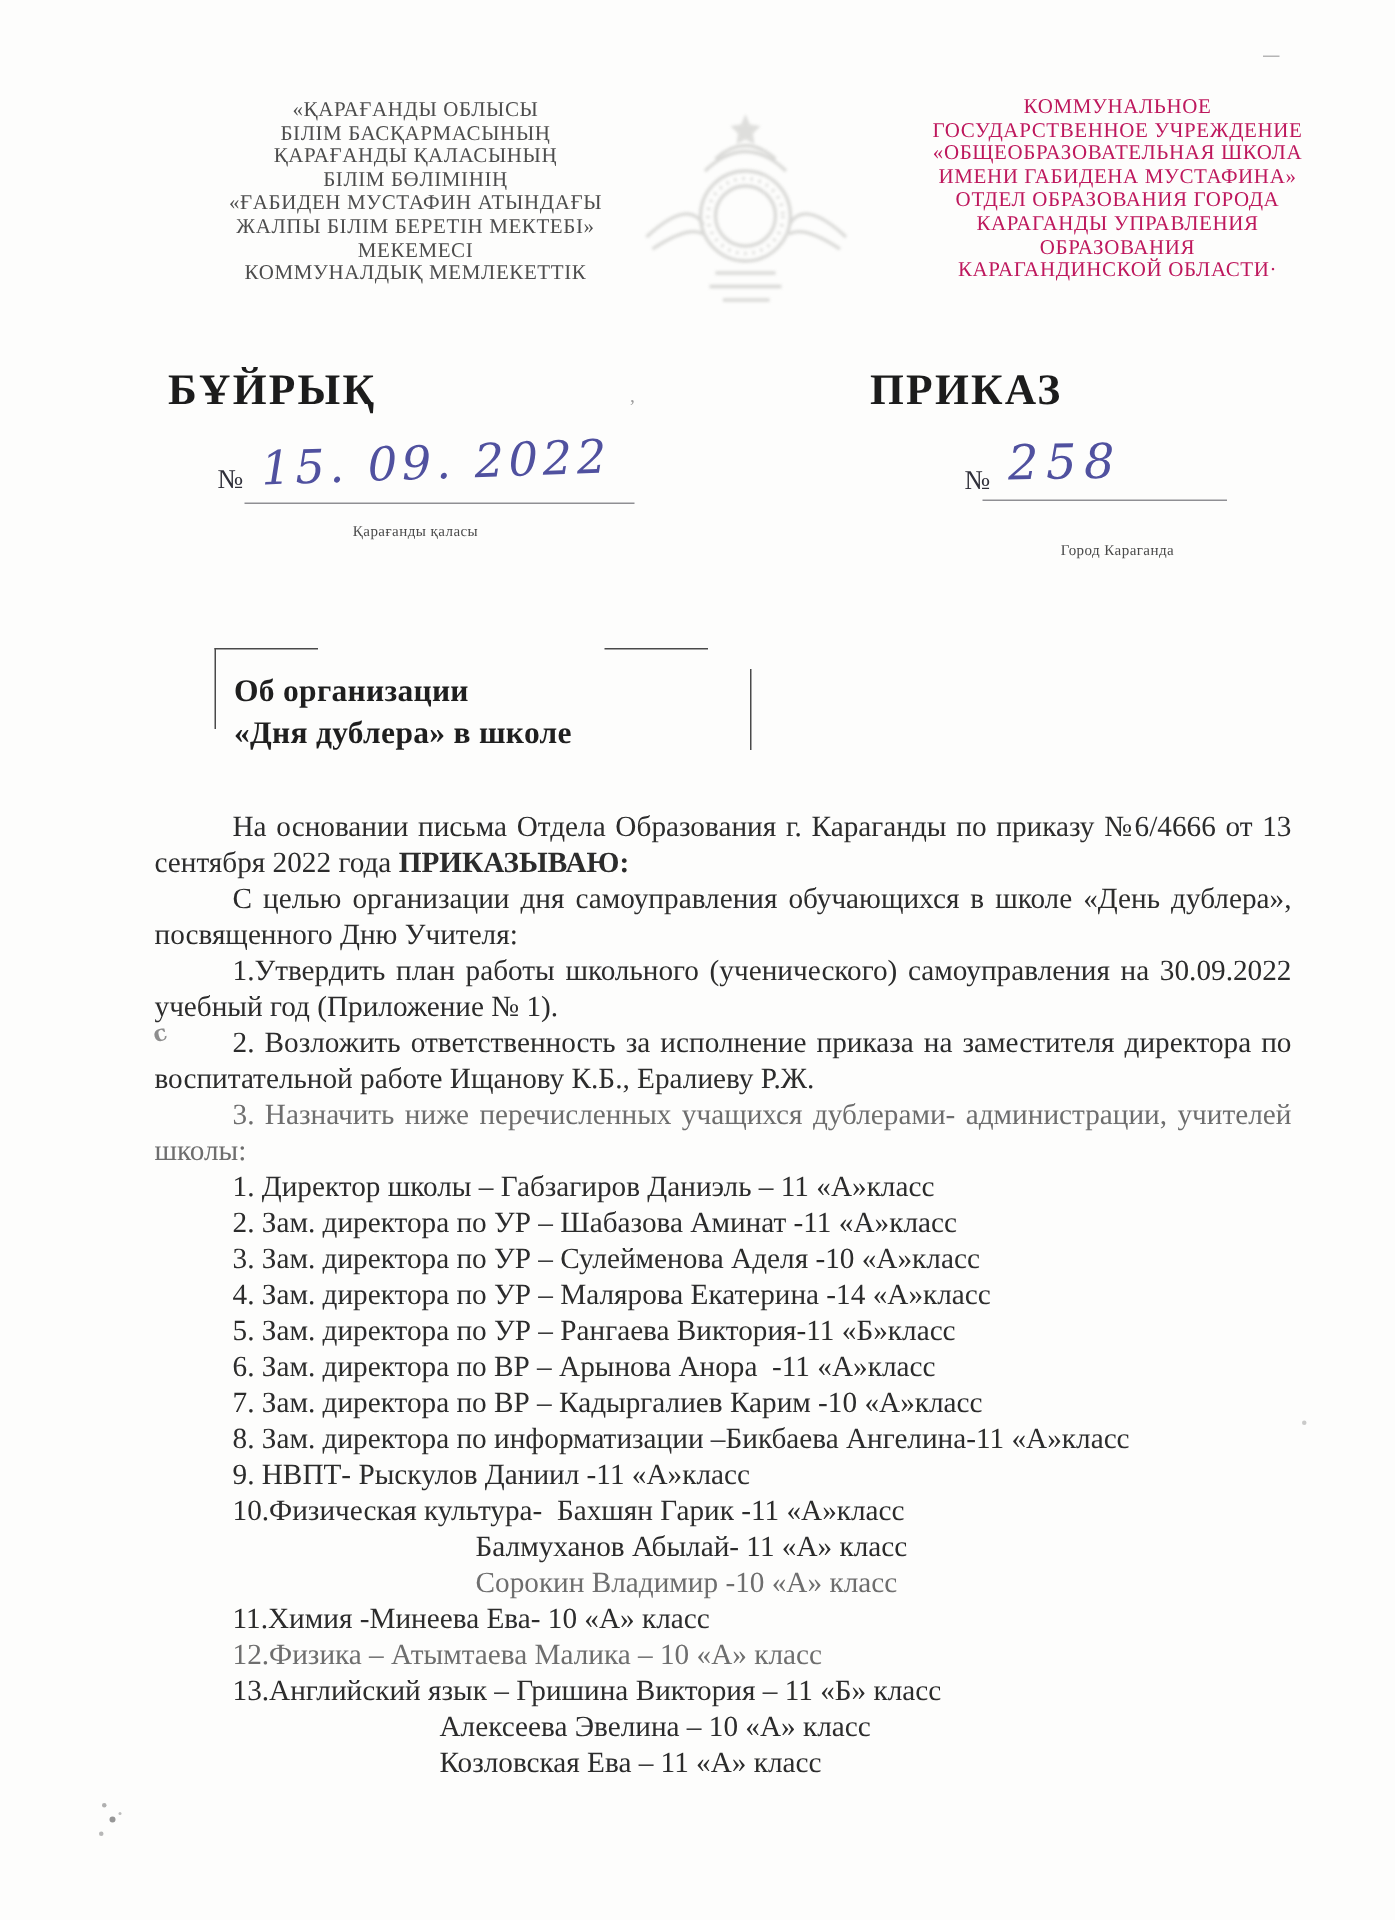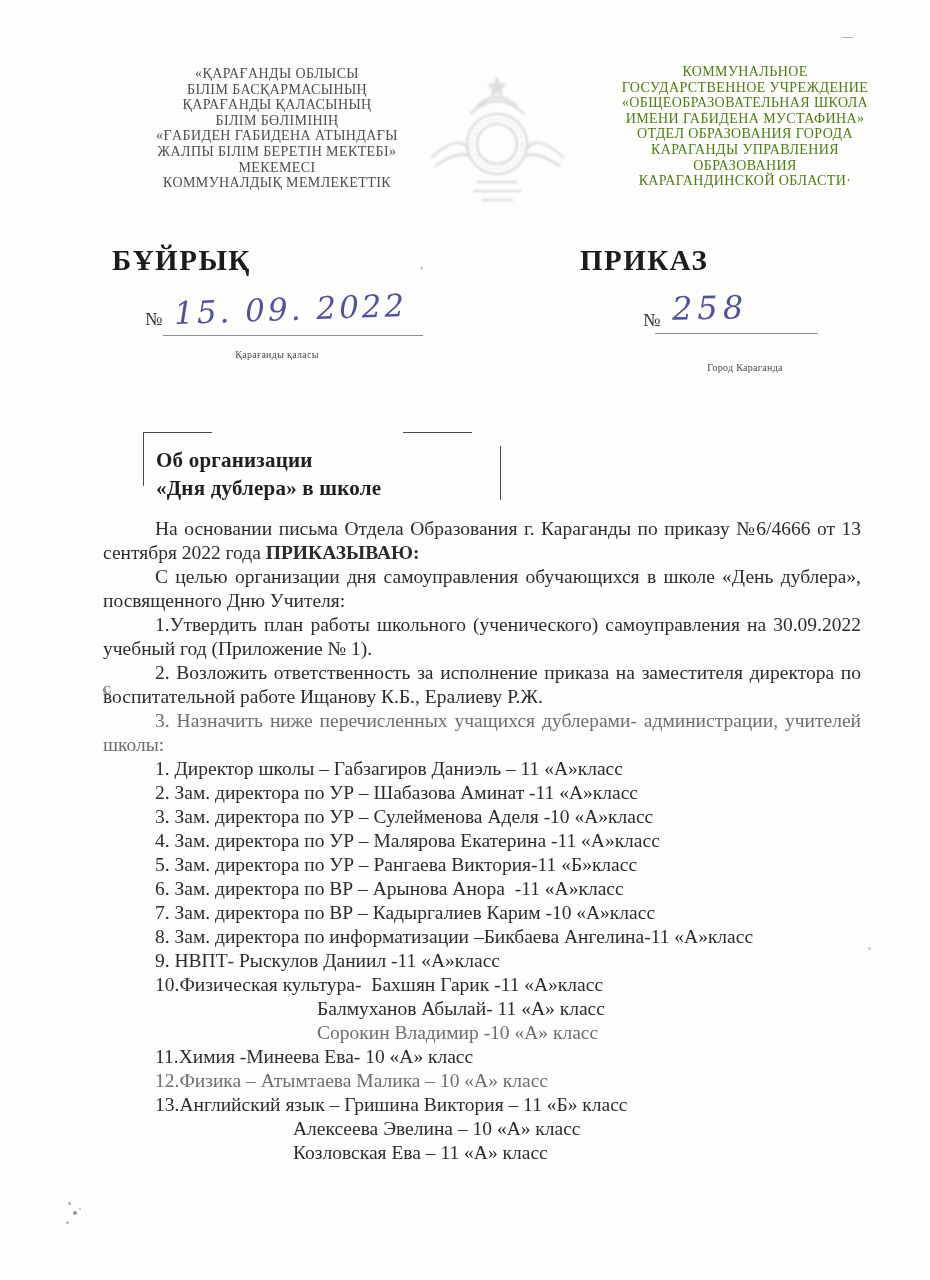--- a/index.html
+++ b/index.html
@@ -5,21 +5,21 @@
   html,body{margin:0;padding:0;background:#e8e8e8;}
   .page{
     position:relative;width:930px;height:1280px;margin:0 auto;
     background:#fdfdfc;overflow:hidden;
     font-family:"Liberation Serif",serif;color:#2c2c2c;padding-left:33px;
   }
   
   .hdr{position:absolute;text-align:center;font-size:14px;line-height:15.6px;
        letter-spacing:.4px;font-weight:400;}
   .hdr-left{left:112px;top:66px;width:330px;color:#4d4d4d;}
-  .hdr-right{left:580px;top:64px;width:330px;color:#4d7c0f;}
+  .hdr-right{left:580px;top:64px;width:330px;color:#be185d;}
   .emblem{position:absolute;left:425px;top:70px;filter:blur(1px);opacity:.65;}
   
   .order-title{position:absolute;font-weight:bold;font-size:29px;letter-spacing:1.5px;
        color:#1c1c1c;text-align:left;}
   .order-kk{left:112px;top:244px;width:330px;}
   .order-ru{left:580px;top:244px;width:330px;}
   .no-label{position:absolute;font-size:18px;color:#30303a;}
   .no-kk{left:145px;top:309px;}
   .no-ru{left:643px;top:310px;}
   .hand{position:absolute;font-family:"DejaVu Serif",serif;font-style:italic;
@@ -33,21 +33,21 @@
   .place-kk{left:112px;top:349px;width:330px;}
   .place-ru{left:580px;top:350px;width:330px;margin-top:12px;}
   
   .corner-bracket{position:absolute;left:143px;top:432px;width:68px;height:53px;
        border-top:1.6px solid #4a4a4a;border-left:1.6px solid #4a4a4a;}
   .top-rule{position:absolute;left:403px;top:432px;width:69px;border-top:1.6px solid #4a4a4a;height:0;}
   .right-rule{position:absolute;left:500px;top:446px;width:0;height:54px;border-left:1.6px solid #4a4a4a;}
   .subject{position:absolute;left:156px;top:447px;font-size:21px;font-weight:bold;
        color:#1f1f1f;line-height:27.5px;letter-spacing:.2px;}
   
-  .body{position:absolute;left:103px;top:517px;width:758px;font-size:19.5px;
+  .body{position:absolute;left:103px;top:540px;width:758px;font-size:19.5px;
        line-height:24px;text-align:justify;color:#2c2c2c;}
   .para{text-indent:52px;margin:0;}
   .faded{color:#6e6e6e;}
   .li{padding-left:52px;white-space:pre-wrap;}
   .li.ind1{padding-left:214px;}
   .li.ind2{padding-left:190px;}
   
   .artifact{position:absolute;}
   .smudge-c{left:102px;top:680px;font-size:15px;color:#8d8d8d;font-weight:bold;
        transform:rotate(-15deg);font-family:"DejaVu Serif",serif;}
@@ -63,21 +63,21 @@
 </head>
 <body>
 
 <div class="page">
 
   <div class="hdr hdr-left">
       <div class="hdr-line">«ҚАРАҒАНДЫ ОБЛЫСЫ</div>
       <div class="hdr-line">БІЛІМ БАСҚАРМАСЫНЫҢ</div>
       <div class="hdr-line">ҚАРАҒАНДЫ ҚАЛАСЫНЫҢ</div>
       <div class="hdr-line">БІЛІМ БӨЛІМІНІҢ</div>
-      <div class="hdr-line">«ҒАБИДЕН ГАБИДЕНА АТЫНДАҒЫ</div>
+      <div class="hdr-line">«ҒАБИДЕН МУСТАФИН АТЫНДАҒЫ</div>
       <div class="hdr-line">ЖАЛПЫ БІЛІМ БЕРЕТІН МЕКТЕБІ»</div>
       <div class="hdr-line">МЕКЕМЕСІ</div>
       <div class="hdr-line">КОММУНАЛДЫҚ МЕМЛЕКЕТТІК</div>
     </div>
 
   <svg class="emblem" width="145" height="145" viewBox="0 0 145 145">
     <g stroke="#c6c6c3" stroke-width="2.2" fill="none">
       <path d="M72 6 l3 7 7 1 -5 5 1 7 -6 -3 -6 3 1 -7 -5 -5 7 -1 z" fill="#cfcfcc" stroke="none"></path>
       <path d="M52 36 q20 -18 40 0"></path>
       <path d="M45 44 q27 -26 54 0"></path>
@@ -130,21 +130,21 @@
   <div class="body">
     <p class="para"><span>На основании письма Отдела Образования г. Караганды по приказу №6/4666 от 13 сентября 2022 года </span><b>ПРИКАЗЫВАЮ:</b></p>
     <p class="para">С целью организации дня самоуправления обучающихся в школе «День дублера», посвященного Дню Учителя:</p>
     <p class="para">1.Утвердить план работы школьного (ученического) самоуправления на 30.09.2022 учебный год (Приложение № 1).</p>
     <p class="para">2. Возложить ответственность за исполнение приказа на заместителя директора по воспитательной работе Ищанову К.Б., Ералиеву Р.Ж.</p>
     <p class="para faded">3. Назначить ниже перечисленных учащихся дублерами- администрации, учителей школы:</p>
     <div class="list">
         <div class="li">1. Директор школы – Габзагиров Даниэль – 11 «А»класс</div>
         <div class="li">2. Зам. директора по УР – Шабазова Аминат -11 «А»класс</div>
         <div class="li">3. Зам. директора по УР – Сулейменова Аделя -10 «А»класс</div>
-        <div class="li">4. Зам. директора по УР – Малярова Екатерина -11 «А»класс</div>
+        <div class="li">4. Зам. директора по УР – Малярова Екатерина -14 «А»класс</div>
         <div class="li">5. Зам. директора по УР – Рангаева Виктория-11 «Б»класс</div>
         <div class="li">6. Зам. директора по ВР – Арынова Анора  -11 «А»класс</div>
         <div class="li">7. Зам. директора по ВР – Кадыргалиев Карим -10 «А»класс</div>
         <div class="li">8. Зам. директора по информатизации –Бикбаева Ангелина-11 «А»класс</div>
         <div class="li">9. НВПТ- Рыскулов Даниил -11 «А»класс</div>
         <div class="li">10.Физическая культура-  Бахшян Гарик -11 «А»класс</div>
         <div class="li ind1">Балмуханов Абылай- 11 «А» класс</div>
         <div class="li ind1 faded">Сорокин Владимир -10 «А» класс</div>
         <div class="li">11.Химия -Минеева Ева- 10 «А» класс</div>
         <div class="li faded">12.Физика – Атымтаева Малика – 10 «А» класс</div>

